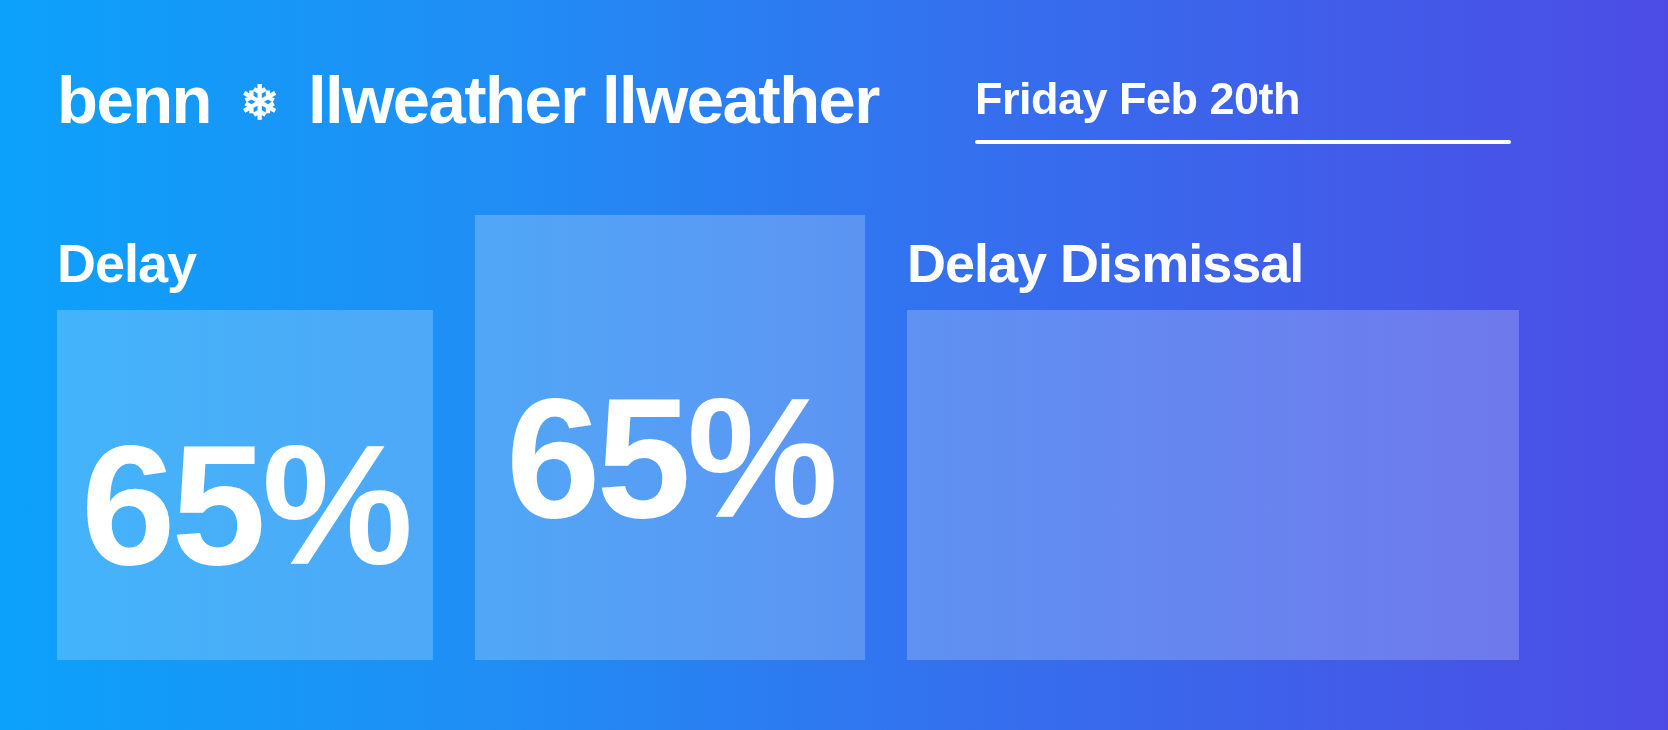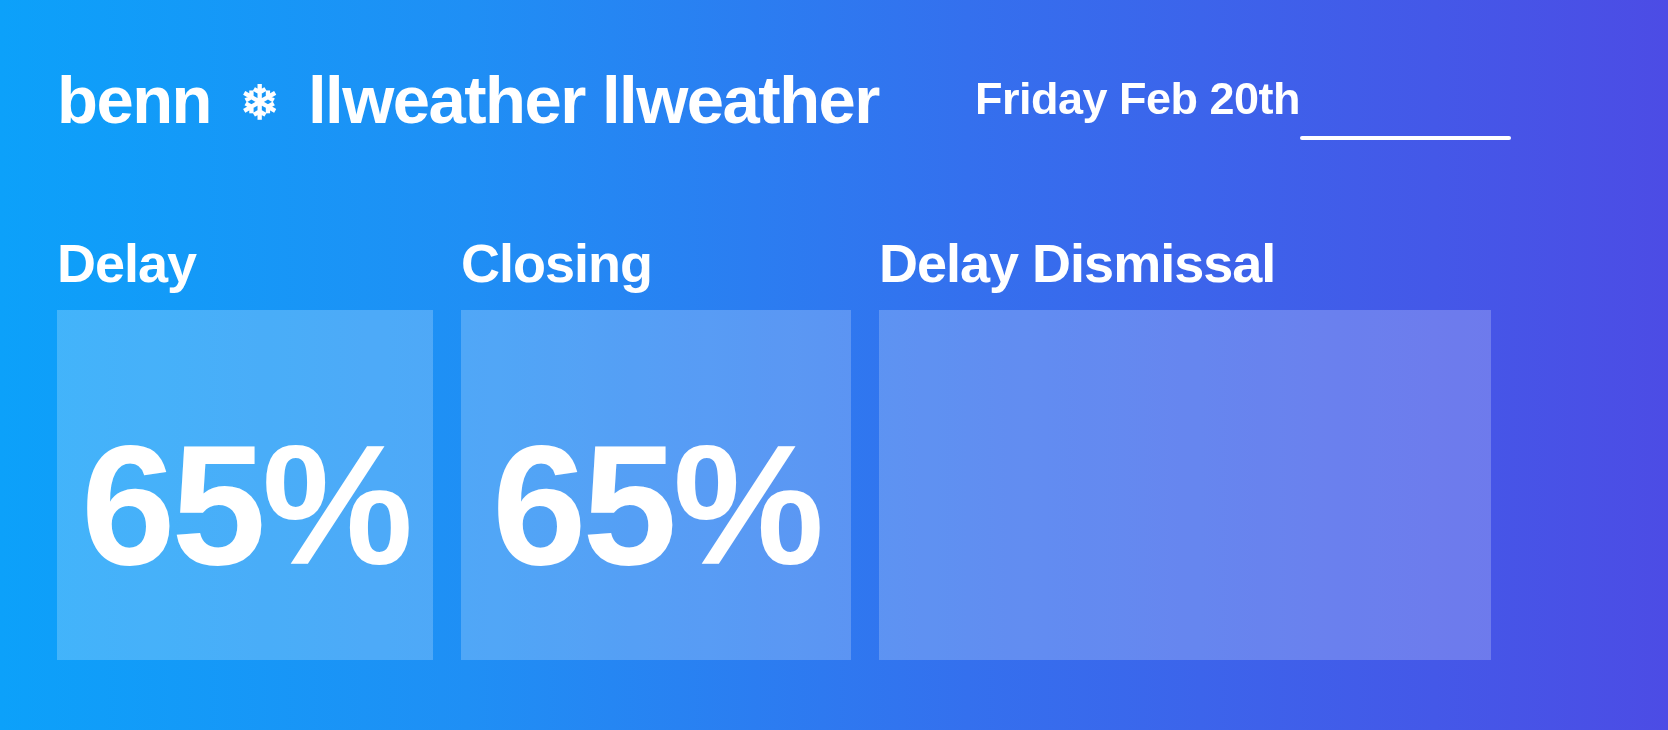--- a/index.html
+++ b/index.html
@@ -54,22 +54,22 @@
     top: -4px;
     margin: 0 -2px 0 -3px;
   }
 
   .date-field {
     position: absolute;
     left: 918px;
     top: 10px;
     width: 536px;
     display: flex;
-    flex-direction: row;
-    align-items: flex-end;
+    flex-direction: column;
+    align-items: flex-start;
   }
 
   .date-value {
     font-size: 45px;
     font-weight: bold;
     color: #ffffff;
     line-height: 1;
     letter-spacing: -0.5px;
     white-space: nowrap;
     padding-bottom: 19px;
@@ -83,21 +83,21 @@
   }
 
   
   .columns {
     position: absolute;
     left: 57px;
     top: 215px;
     width: 1548px;
     height: 445px;
     display: flex;
-    gap: 28px;
+    gap: 42px;
   }
 
   .column {
     display: flex;
     flex-direction: column;
   }
 
   .col-delay   { width: 376px; }
   .col-closing { width: 390px; }
   .col-early   { width: 612px; }
@@ -160,21 +160,20 @@
   <div class="columns">
 
     <div class="column col-delay">
       <div class="column-heading">Delay</div>
       <div class="value-box">
         <span class="value-text">65%</span>
       </div>
     </div>
 
     <div class="column col-closing">
-      <div class="column-heading">Closing</div>
       <div class="value-box">
         <span class="value-text">65%</span>
       </div>
     </div>
 
     <div class="column col-early">
       <div class="column-heading">Delay Dismissal</div>
       <div class="value-box">
         
       </div>

